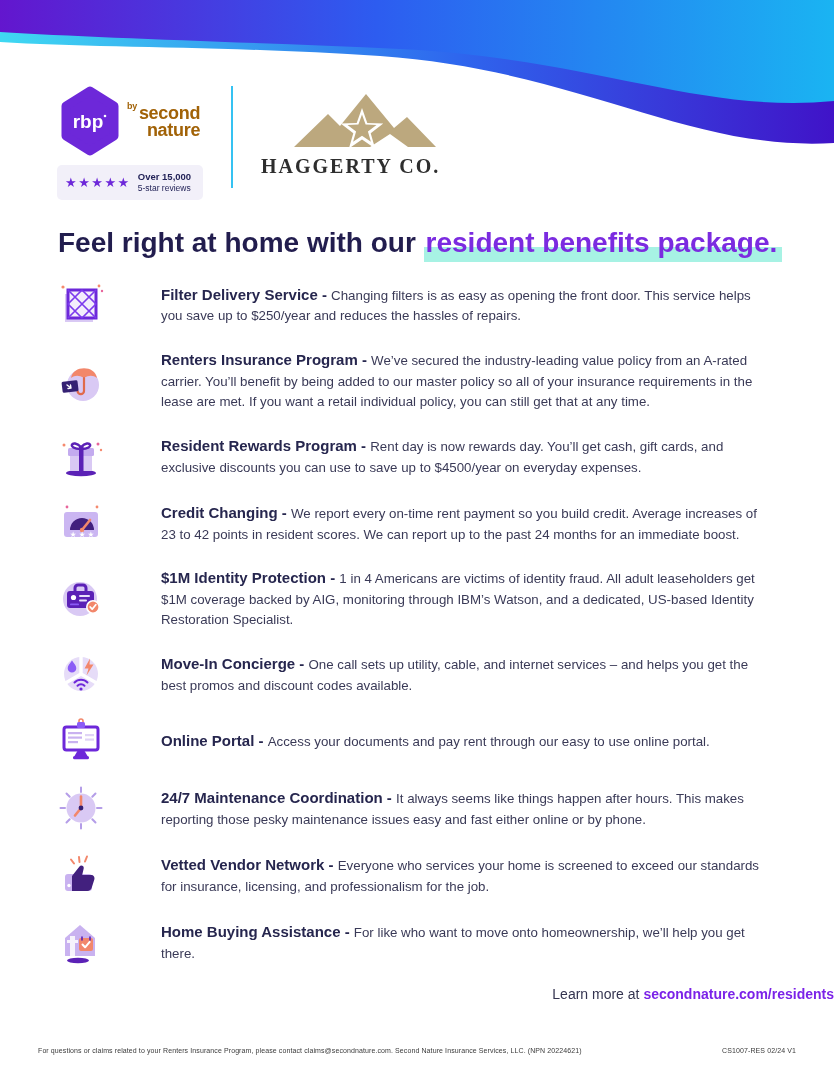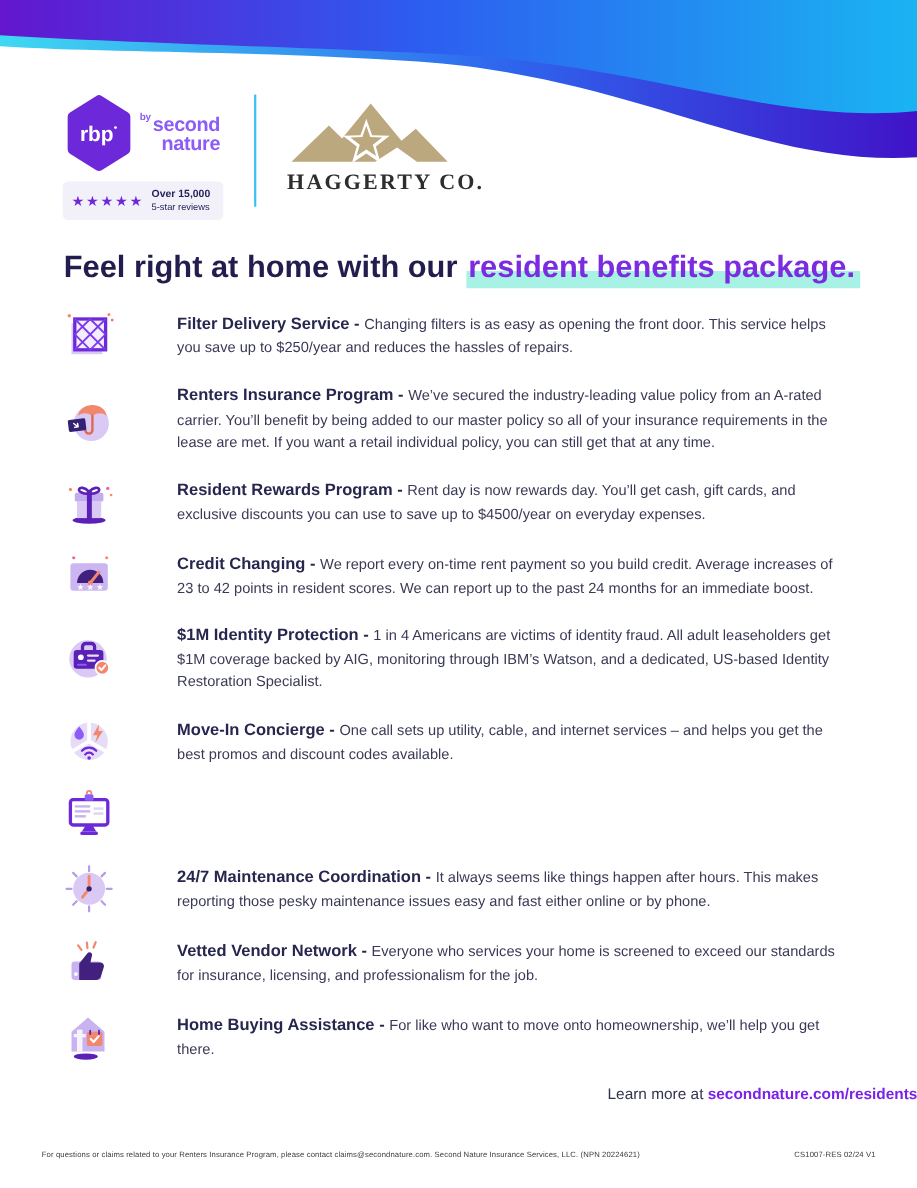--- a/index.html
+++ b/index.html
@@ -8,32 +8,32 @@
     position:relative; width:834px; height:1080px; margin:0 auto;
     background:#ffffff; overflow:hidden;
     font-family:"Liberation Sans", sans-serif;
   }
   
   .wave { position:absolute; top:0; left:0; width:834px; height:170px; }
   
   .logos { position:absolute; top:86px; left:57px; display:flex; align-items:flex-start; }
   .rbp-block { width:152px; }
   .rbp-row { display:flex; align-items:flex-start; }
-  .sn-wordmark { margin-left:4px; margin-top:16px; color:#8b5cf6; line-height:0.95; }
+  .sn-wordmark { margin-left:4px; margin-top:16px; color:#a16207; line-height:0.95; }
   .sn-by { font-size:9px; font-weight:600; vertical-align:10px; margin-right:2px; }
   .sn-line { font-size:18px; font-weight:800; letter-spacing:-0.3px; display:block; text-align:right; }
   .badge {
     margin-top:9px; background:#F2F0F9; border-radius:5px; padding:6px 8px;
     display:flex; align-items:center; gap:7px; width:146px;
   }
   .stars { color:#6D28D9; font-size:13px; letter-spacing:1.5px; white-space:nowrap; }
   .badge-text { font-size:8.5px; color:#232358; line-height:1.3; }
   .badge-text .b1 { font-weight:700; font-size:9.5px; display:block; }
   .v-divider { width:2px; height:102px; background:#35C2F2; margin:0 28px 0 22px; }
-  .haggerty { display:flex; flex-direction:column; align-items:flex-start; margin-top:4px; }
+  .haggerty { display:flex; flex-direction:column; align-items:flex-end; margin-top:4px; }
   .haggerty-name {
     font-family:"Liberation Serif", serif; font-weight:700; font-size:20px;
     letter-spacing:2px; color:#2E2E2E; margin-top:3px; white-space:nowrap;
   }
   
   .title { position:absolute; top:227px; left:58px; font-size:28px; font-weight:600; color:#221D4E; white-space:nowrap; }
   .title .accent {
     color:#7B2BE0; font-weight:800;
     background:linear-gradient(180deg, rgba(0,0,0,0) 56%, #A7F2E4 56%);
     padding:0 5px 4px 2px;
@@ -211,20 +211,21 @@
           <rect x="10" y="18.5" width="14" height="2.2" fill="#C9B2F0"></rect>
           <rect x="10" y="23" width="10" height="2.2" fill="#C9B2F0"></rect>
           <rect x="27" y="16" width="9" height="2.2" fill="#E0D4F6"></rect>
           <rect x="27" y="20.5" width="9" height="2.2" fill="#E0D4F6"></rect>
           <rect x="19" y="4" width="8" height="6" rx="1.5" fill="#8B5CF6"></rect>
           <path d="M21 4 v-1 a2 2 0 0 1 4 0 v1" stroke="#F2876B" stroke-width="1.6" fill="none"></path>
           <path d="M20 32 h6 l3.5 6 h-13 Z" fill="#6D28D9"></path>
           <rect x="15" y="38" width="16" height="3.2" rx="1.5" fill="#6D28D9"></rect>
         </svg>
       </span>
+      <p class="text"><span class="btitle">Online Portal - </span><span>Access your documents and pay rent through our easy to use online portal.</span></p>
     </div>
 
     <div class="row">
       <span class="icon-cell">
         <svg width="46" height="46" viewBox="0 0 46 46">
           <g stroke="#B49DE8" stroke-width="2" stroke-linecap="round">
             <path d="M23 2.5 V7 M23 39 V43.5 M2.5 23 H7 M39 23 H43.5 M8.5 8.5 L11.7 11.7 M34.3 34.3 L37.5 37.5 M37.5 8.5 L34.3 11.7 M11.7 34.3 L8.5 37.5"></path>
           </g>
           <circle cx="23" cy="23" r="14.5" fill="#D9C9F4"></circle>
           <path d="M23 23 V11.5" stroke="#F2876B" stroke-width="2.6" stroke-linecap="round"></path>

